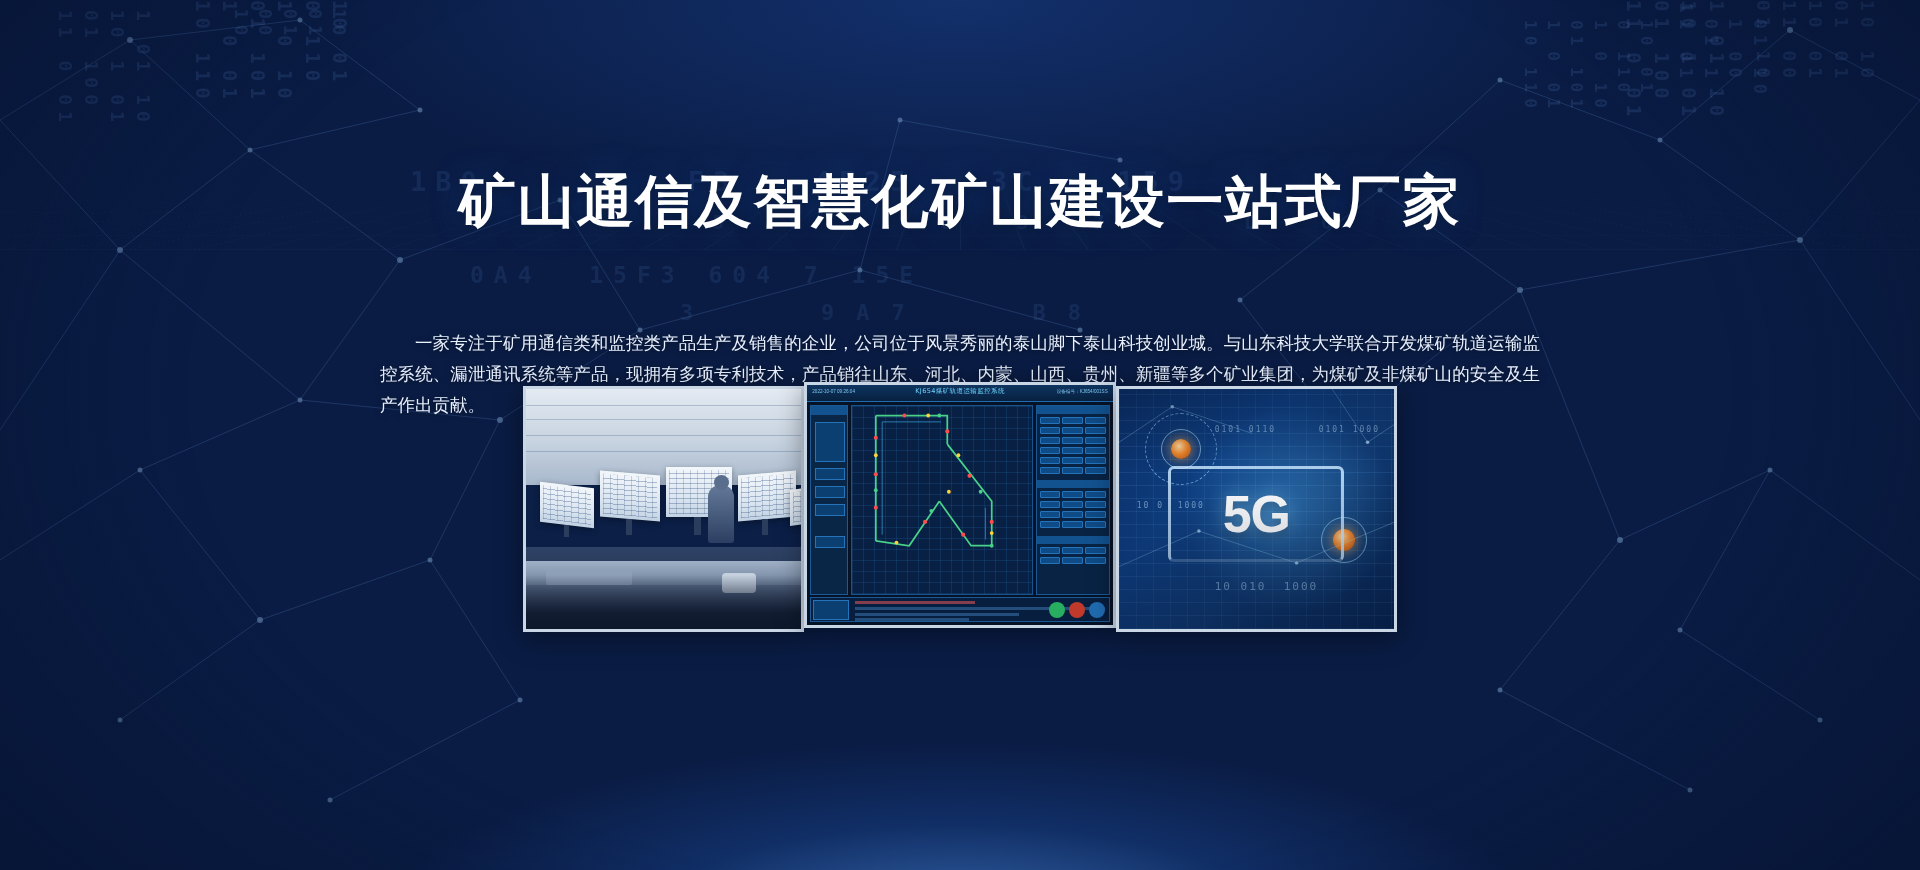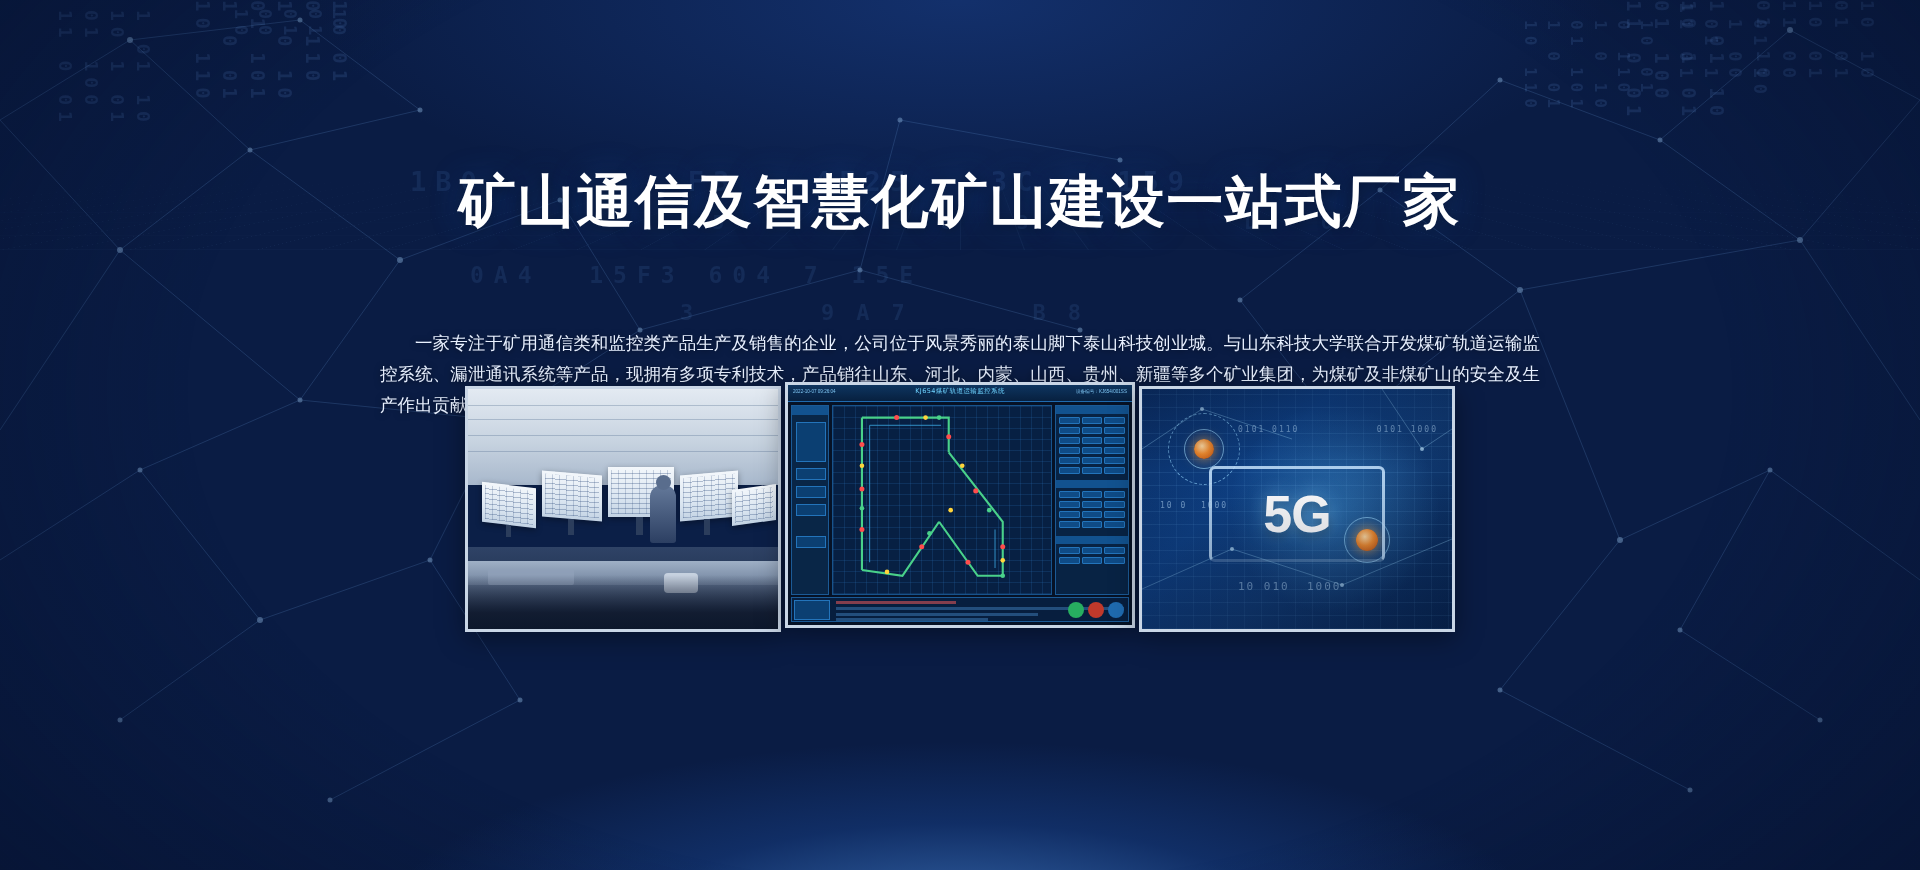--- a/index.html
+++ b/index.html
@@ -118,23 +118,23 @@
     text-align: justify;
     text-shadow: 0 1px 6px rgba(0,0,0,0.5);
   }
 
   
   .gallery {
     position: absolute;
     top: 386px;
     left: 50%;
     transform: translateX(-50%);
-    width: 990px;
+    width: 874px;
     display: flex;
-    justify-content: space-between;
+    justify-content: flex-end;
     align-items: flex-start;
   }
   .frame {
     position: relative;
     border: 3px solid #c9d6e6;
     background: #0b1f47;
     overflow: hidden;
     box-shadow: 0 6px 26px rgba(0,0,0,0.40);
   }
   .frame.a { width: 316px; height: 246px; }

